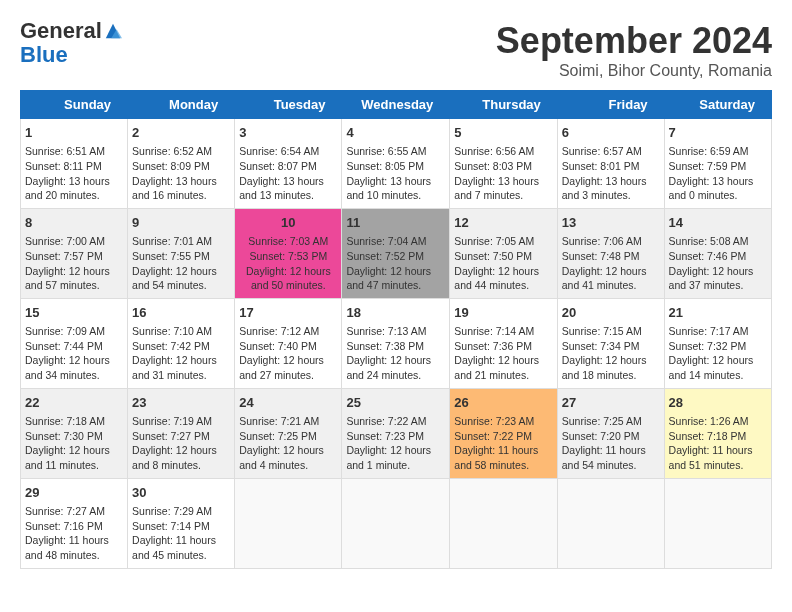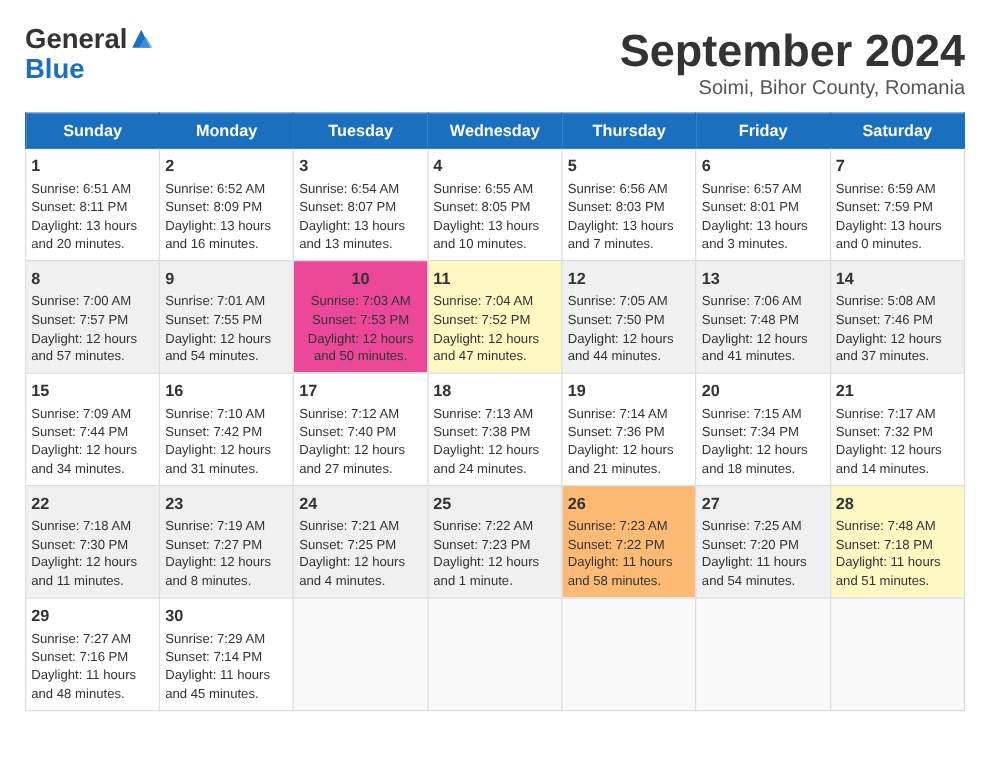--- a/index.html
+++ b/index.html
@@ -49,22 +49,22 @@
       color: #555;
     }
     .calendar {
       width: 100%;
       border-collapse: collapse;
       font-size: 11px;
     }
     .calendar thead tr th {
       background-color: #1a6fbe;
       color: #fff;
-      padding: 6px 0;
-      text-align: center;
+      padding: 6px 16px;
+      text-align: right;
       font-size: 13px;
       font-weight: bold;
       border: 1px solid #1a6fbe;
     }
     .calendar tbody tr td {
       vertical-align: top;
       padding: 5px 4px;
       border: 1px solid #ddd;
       width: 108px;
       min-height: 80px;
@@ -127,42 +127,42 @@
         <td><span class="day-number">3</span><span>Sunrise: 6:54 AM</span><br><span>Sunset: 8:07 PM</span><br><span>Daylight: 13 hours and 13 minutes.</span></td>
         <td><span class="day-number">4</span><span>Sunrise: 6:55 AM</span><br><span>Sunset: 8:05 PM</span><br><span>Daylight: 13 hours and 10 minutes.</span></td>
         <td><span class="day-number">5</span><span>Sunrise: 6:56 AM</span><br><span>Sunset: 8:03 PM</span><br><span>Daylight: 13 hours and 7 minutes.</span></td>
         <td><span class="day-number">6</span><span>Sunrise: 6:57 AM</span><br><span>Sunset: 8:01 PM</span><br><span>Daylight: 13 hours and 3 minutes.</span></td>
         <td><span class="day-number">7</span><span>Sunrise: 6:59 AM</span><br><span>Sunset: 7:59 PM</span><br><span>Daylight: 13 hours and 0 minutes.</span></td>
       </tr>
       <tr style="background: rgb(240, 240, 240);">
         <td style="background: rgb(240, 240, 240);"><span class="day-number">8</span><span>Sunrise: 7:00 AM</span><br><span>Sunset: 7:57 PM</span><br><span>Daylight: 12 hours and 57 minutes.</span></td>
         <td style="background: rgb(240, 240, 240);"><span class="day-number">9</span><span>Sunrise: 7:01 AM</span><br><span>Sunset: 7:55 PM</span><br><span>Daylight: 12 hours and 54 minutes.</span></td>
         <td style="background: #ec4899; text-align: center;"><span class="day-number">10</span><span>Sunrise: 7:03 AM</span><br><span>Sunset: 7:53 PM</span><br><span>Daylight: 12 hours and 50 minutes.</span></td>
-        <td style="background: #fef9c3; margin-left: 28px;"><span class="day-number">11</span><span>Sunrise: 7:04 AM</span><br><span>Sunset: 7:52 PM</span><br><span>Daylight: 12 hours and 47 minutes.</span></td>
+        <td style="background: #a3a3a3; margin-left: 28px;"><span class="day-number">11</span><span>Sunrise: 7:04 AM</span><br><span>Sunset: 7:52 PM</span><br><span>Daylight: 12 hours and 47 minutes.</span></td>
         <td style="background: rgb(240, 240, 240);"><span class="day-number">12</span><span>Sunrise: 7:05 AM</span><br><span>Sunset: 7:50 PM</span><br><span>Daylight: 12 hours and 44 minutes.</span></td>
         <td style="background: rgb(240, 240, 240);"><span class="day-number">13</span><span>Sunrise: 7:06 AM</span><br><span>Sunset: 7:48 PM</span><br><span>Daylight: 12 hours and 41 minutes.</span></td>
         <td style="background: rgb(240, 240, 240);"><span class="day-number">14</span><span>Sunrise: 5:08 AM</span><br><span>Sunset: 7:46 PM</span><br><span>Daylight: 12 hours and 37 minutes.</span></td>
       </tr>
       <tr>
         <td><span class="day-number">15</span><span>Sunrise: 7:09 AM</span><br><span>Sunset: 7:44 PM</span><br><span>Daylight: 12 hours and 34 minutes.</span></td>
         <td><span class="day-number">16</span><span>Sunrise: 7:10 AM</span><br><span>Sunset: 7:42 PM</span><br><span>Daylight: 12 hours and 31 minutes.</span></td>
         <td><span class="day-number">17</span><span>Sunrise: 7:12 AM</span><br><span>Sunset: 7:40 PM</span><br><span>Daylight: 12 hours and 27 minutes.</span></td>
         <td><span class="day-number">18</span><span>Sunrise: 7:13 AM</span><br><span>Sunset: 7:38 PM</span><br><span>Daylight: 12 hours and 24 minutes.</span></td>
         <td><span class="day-number">19</span><span>Sunrise: 7:14 AM</span><br><span>Sunset: 7:36 PM</span><br><span>Daylight: 12 hours and 21 minutes.</span></td>
         <td><span class="day-number">20</span><span>Sunrise: 7:15 AM</span><br><span>Sunset: 7:34 PM</span><br><span>Daylight: 12 hours and 18 minutes.</span></td>
         <td><span class="day-number">21</span><span>Sunrise: 7:17 AM</span><br><span>Sunset: 7:32 PM</span><br><span>Daylight: 12 hours and 14 minutes.</span></td>
       </tr>
       <tr style="background: rgb(240, 240, 240);">
         <td style="background: rgb(240, 240, 240);"><span class="day-number">22</span><span>Sunrise: 7:18 AM</span><br><span>Sunset: 7:30 PM</span><br><span>Daylight: 12 hours and 11 minutes.</span></td>
         <td style="background: rgb(240, 240, 240);"><span class="day-number">23</span><span>Sunrise: 7:19 AM</span><br><span>Sunset: 7:27 PM</span><br><span>Daylight: 12 hours and 8 minutes.</span></td>
         <td style="background: rgb(240, 240, 240);"><span class="day-number">24</span><span>Sunrise: 7:21 AM</span><br><span>Sunset: 7:25 PM</span><br><span>Daylight: 12 hours and 4 minutes.</span></td>
         <td style="background: rgb(240, 240, 240);"><span class="day-number">25</span><span>Sunrise: 7:22 AM</span><br><span>Sunset: 7:23 PM</span><br><span>Daylight: 12 hours and 1 minute.</span></td>
         <td style="background: #fdba74;"><span class="day-number">26</span><span>Sunrise: 7:23 AM</span><br><span>Sunset: 7:22 PM</span><br><span>Daylight: 11 hours and 58 minutes.</span></td>
         <td style="background: rgb(240, 240, 240);"><span class="day-number">27</span><span>Sunrise: 7:25 AM</span><br><span>Sunset: 7:20 PM</span><br><span>Daylight: 11 hours and 54 minutes.</span></td>
-        <td style="background: #fef9c3;"><span class="day-number">28</span><span>Sunrise: 7:48 AM</span><br><span>Sunset: 7:18 PM</span><br><span>Daylight: 11 hours and 51 minutes.</span></td>
+        <td style="background: #fef9c3;"><span class="day-number">28</span><span>Sunrise: 1:26 AM</span><br><span>Sunset: 7:18 PM</span><br><span>Daylight: 11 hours and 51 minutes.</span></td>
       </tr>
       <tr>
         <td><span class="day-number">29</span><span>Sunrise: 7:27 AM</span><br><span>Sunset: 7:16 PM</span><br><span>Daylight: 11 hours and 48 minutes.</span></td>
         <td><span class="day-number">30</span><span>Sunrise: 7:29 AM</span><br><span>Sunset: 7:14 PM</span><br><span>Daylight: 11 hours and 45 minutes.</span></td>
         <td class="empty-cell" style="background: rgb(255, 255, 255);"></td>
         <td class="empty-cell" style="background: rgb(255, 255, 255);"></td>
         <td class="empty-cell" style="background: rgb(255, 255, 255);"></td>
         <td class="empty-cell" style="background: rgb(255, 255, 255);"></td>
         <td class="empty-cell" style="background: rgb(255, 255, 255);"></td>
       </tr>

